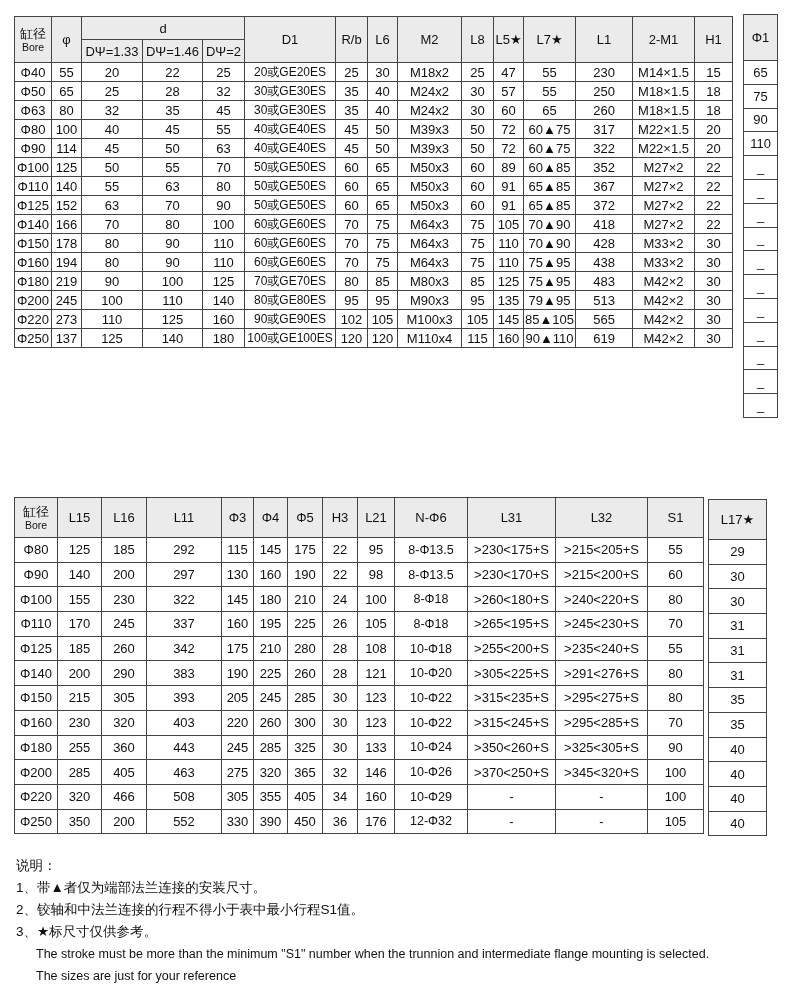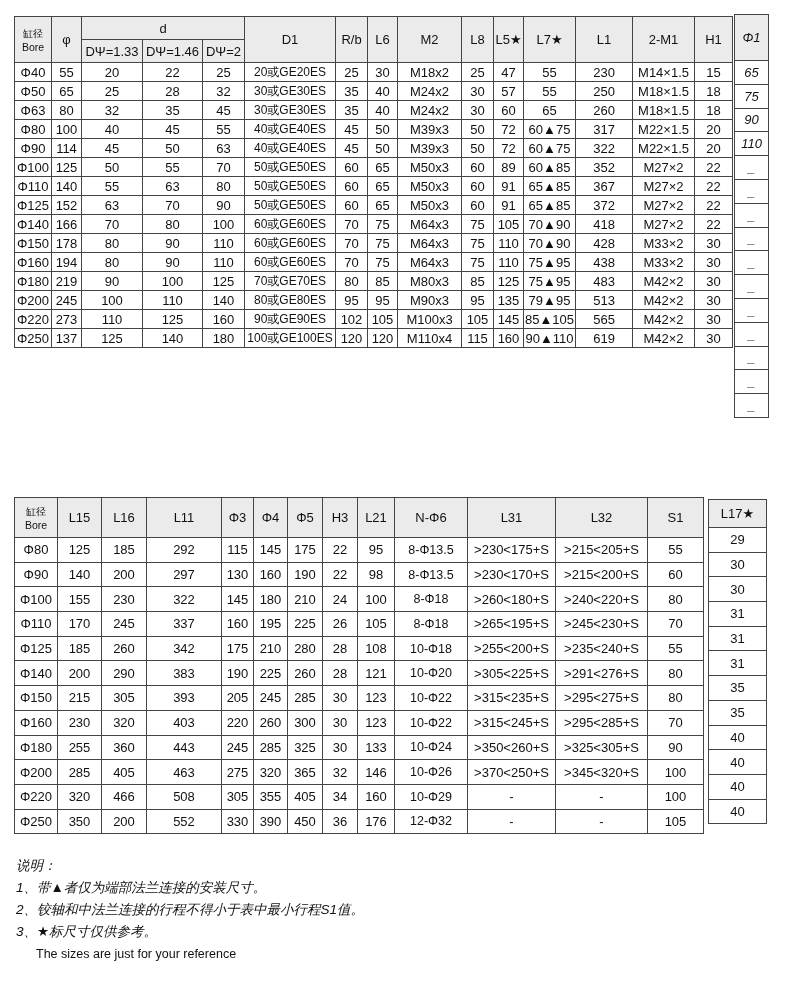--- a/index.html
+++ b/index.html
@@ -15,37 +15,37 @@
   table.spec th,table.spec td{
     border:1px solid #444444;text-align:center;vertical-align:middle;
     padding:0 1px;font-weight:normal;font-size:13px;white-space:nowrap;overflow:hidden;
   }
   table.spec th{background:#ebebeb;}
   
   #t1 thead tr{height:23px;}
   #t1 tbody tr{height:19px;}
   #t1a thead tr{height:46px;}
   #t1a tbody tr{height:23.8px;}
-  #t1a{margin-left:1px;transform:translateY(-2px);font-style:italic;}
+  #t1a{margin-left:10px;transform:translateY(-2px);}
   
   #t2 thead tr{height:40px;}
   #t2 tbody tr{height:24.7px;}
-  #t2a thead tr{height:28px;}
+  #t2a thead tr{height:40px;}
   #t2a tbody tr{height:24.7px;}
   #t2a{margin-left:4px;transform:translateY(2px);}
   
   th.dsub{font-size:11px;letter-spacing:0;}
-  .bore-cn{font-size:10px;line-height:14px;}
+  .bore-cn{font-size:13px;line-height:14px;}
   .bore-en{font-size:10.5px;line-height:12px;}
   #t1 td:nth-child(6){font-size:12px;margin-top:36px;}   
   #t2 td:nth-child(10){font-size:12.5px;}
   #t2 td:nth-child(11),#t2 td:nth-child(12){font-size:13px;}
   
   .notes{position:absolute;left:16px;top:855px;width:760px;}
-  .note-title,.note-item{font-size:13.5px;line-height:22px;color:#111111;font-style:italic;}
+  .note-title,.note-item{font-size:13.5px;line-height:22px;color:#111111;}
   .note-en{font-size:12.5px;line-height:22px;margin-left:20px;color:#111111;}
 </style>
 </head>
 <body>
 
 <div class="page">
 
   <div class="twrap" id="t1wrap">
     <table class="spec" id="t1">
       <colgroup>
@@ -677,16 +677,17 @@
           </tr>
         </tbody>
     </table>
   </div>
 
   <div class="notes">
     <div class="note-title">说明：</div>
     <div class="note-item">1、带▲者仅为端部法兰连接的安装尺寸。</div>
     <div class="note-item">2、铰轴和中法兰连接的行程不得小于表中最小行程S1值。</div>
     <div class="note-item">3、★标尺寸仅供参考。</div>
+    <div class="note-en">The stroke must be more than the minimum "S1" number when the  trunnion and intermediate flange mounting is selected.</div>
     <div class="note-en">The sizes are just for your reference</div>
   </div>
 
 </div>
 
 </body></html>

